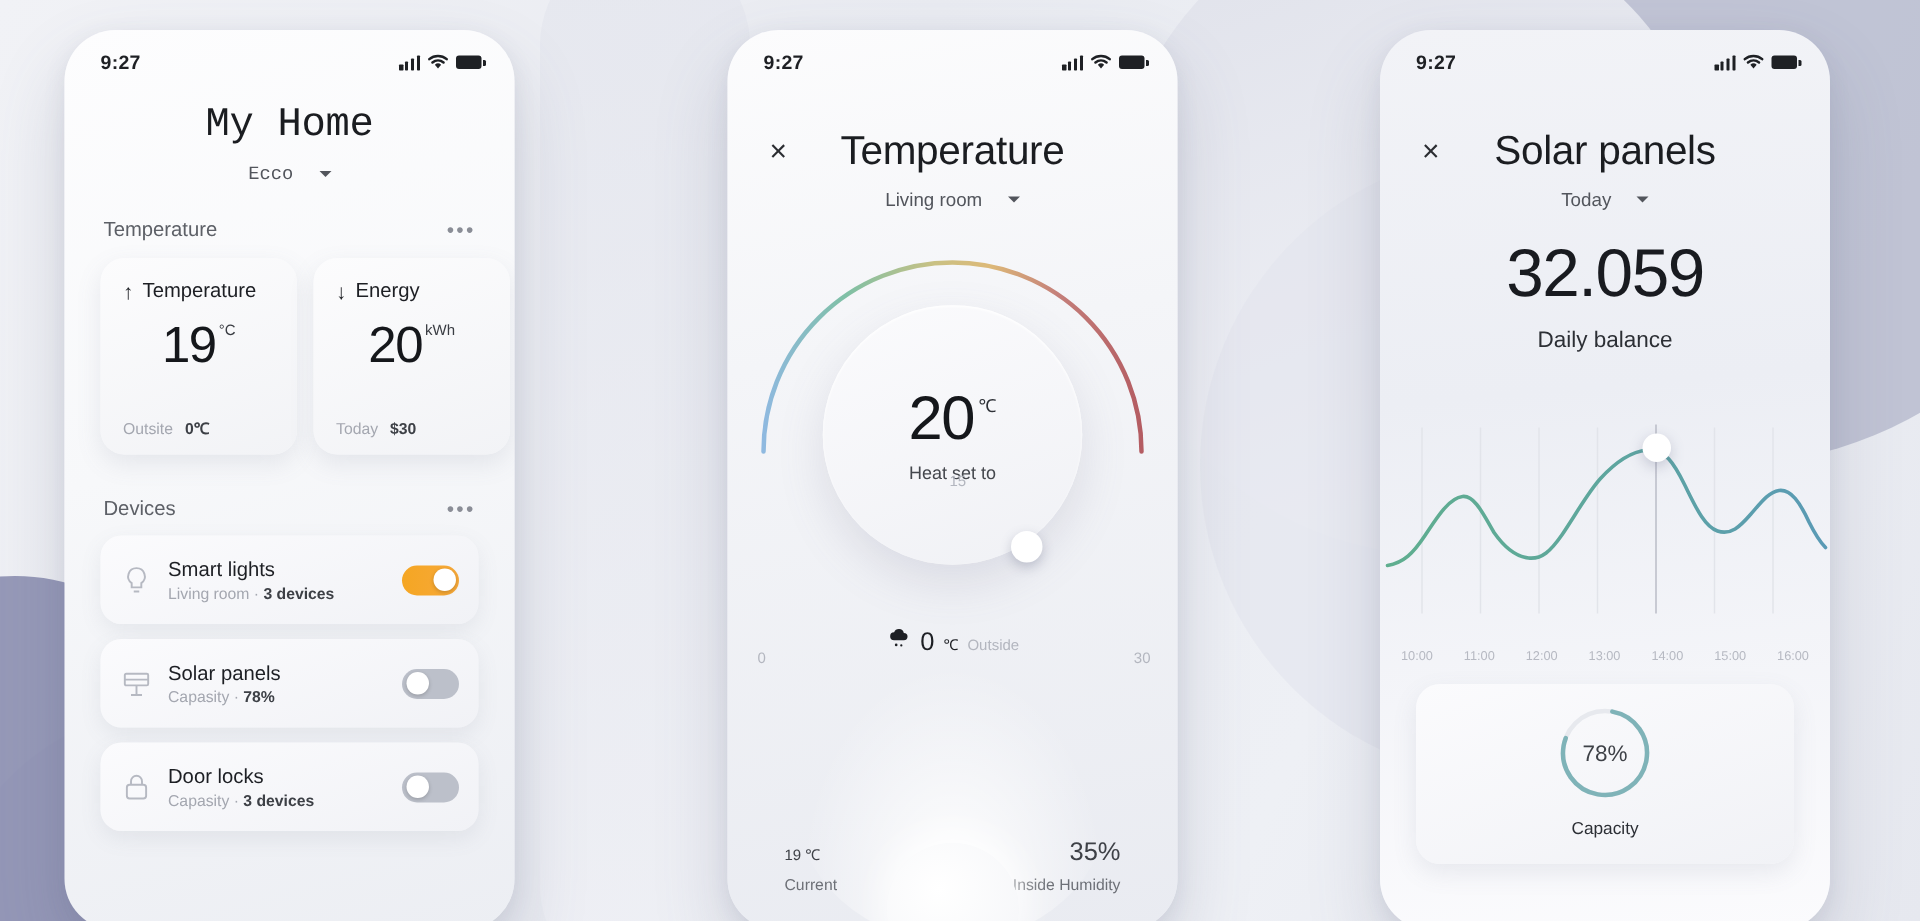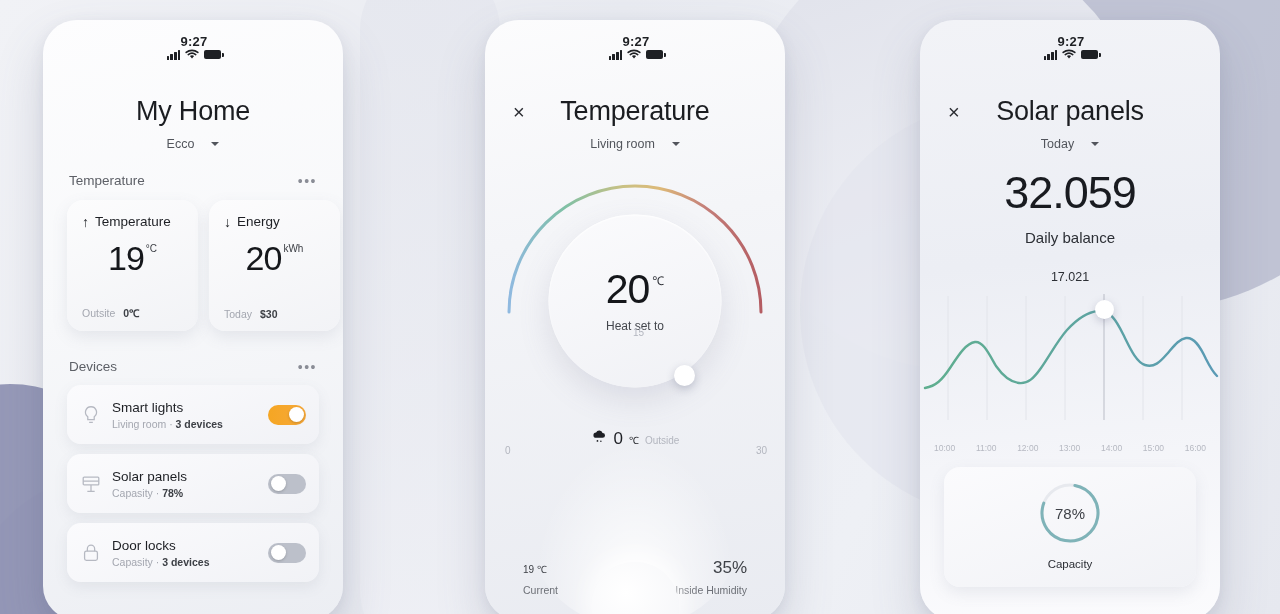--- a/index.html
+++ b/index.html
@@ -51,21 +51,21 @@
     overflow:hidden;
   }
   #phone-home{left:43px;}
   #phone-temp{left:485px;
     background:linear-gradient(170deg,#fcfcfd 0%,#f4f5f8 35%,#e9ebf1 100%);}
   #phone-solar{left:920px;
     background:linear-gradient(175deg,#f2f3f7 0%,#eceef4 40%,#fbfbfd 100%);}
 
   
   .statusbar{display:flex;justify-content:space-between;align-items:center;
-    padding:14px 22px 0 24px;flex-direction:column;}
+    padding:14px 22px 0 24px;}
   .clock{font-size:13px;font-weight:bold;color:#1e2024;letter-spacing:.2px;}
   .sb-icons{display:flex;align-items:center;gap:5px;}
   .bars{display:flex;align-items:flex-end;gap:1.5px;height:10px;}
   .bars i{display:block;width:2.3px;background:#1e2024;border-radius:.5px;}
   .bars i:nth-child(1){height:3.5px;}
   .bars i:nth-child(2){height:5.5px;}
   .bars i:nth-child(3){height:7.5px;}
   .bars i:nth-child(4){height:9.5px;}
   .batt{width:17px;height:9px;border-radius:2px;background:#1e2024;position:relative;}
   .batt:after{content:"";position:absolute;right:-2.5px;top:2.5px;width:1.8px;height:4px;
@@ -218,21 +218,21 @@
         </div>
       <svg width="14" height="11" viewBox="0 0 14 11">
         <path d="M7 9.6 L9.1 7.1 A3.2 3.2 0 0 0 4.9 7.1 Z" fill="#1e2024"></path>
         <path d="M1.2 3.4 A9 9 0 0 1 12.8 3.4" stroke="#1e2024" stroke-width="1.7" fill="none" stroke-linecap="round"></path>
         <path d="M3.3 5.6 A6 6 0 0 1 10.7 5.6" stroke="#1e2024" stroke-width="1.7" fill="none" stroke-linecap="round"></path>
       </svg>
       <div class="batt"></div>
     </div>
   </div>
 
-  <div class="ph-head" style="margin-top:36px;">
+  <div class="ph-head" style="margin-top:20px;font-family:Liberation Mono, monospace;">
     <div class="big-title">My Home</div>
     <div class="sub-row">
       <span class="sub-label">Ecco</span>
       <span class="chev"></span>
     </div>
   </div>
 
   <div class="sec-row">
     <span class="sec-title">Temperature</span>
     <span class="dots">•••</span>
@@ -424,21 +424,20 @@
     <div class="sub-row">
       <span class="sub-label">Today</span>
       <span class="chev"></span>
     </div>
   </div>
 
   <div class="big-num">32.059</div>
   <div class="big-cap">Daily balance</div>
 
   <div class="chart-box">
-    <div class="tip-val">17.021</div>
     <svg width="300" height="195" viewBox="0 0 300 195">
       <defs>
         <linearGradient id="lineGrad" x1="0%" y1="0%" x2="100%" y2="0%">
           <stop offset="0%" stop-color="#5fae8f"></stop>
           <stop offset="45%" stop-color="#5ea79c"></stop>
           <stop offset="100%" stop-color="#5a9ab5"></stop>
         </linearGradient>
       </defs>
       <line x1="28" y1="34" x2="28" y2="158" stroke="#e2e4ea" stroke-width="1"></line>
       <line x1="67" y1="34" x2="67" y2="158" stroke="#e2e4ea" stroke-width="1"></line>

